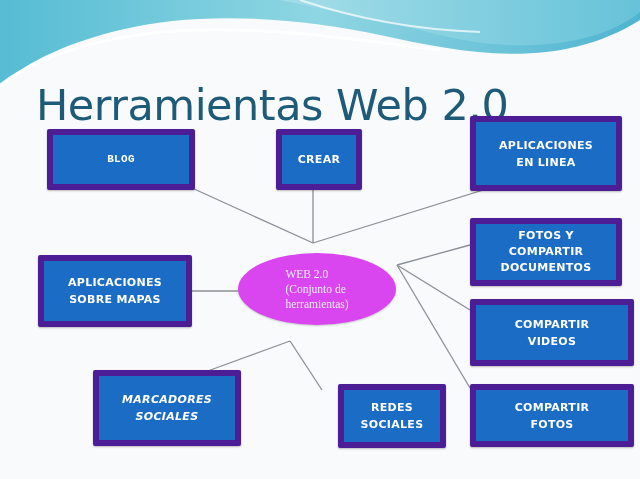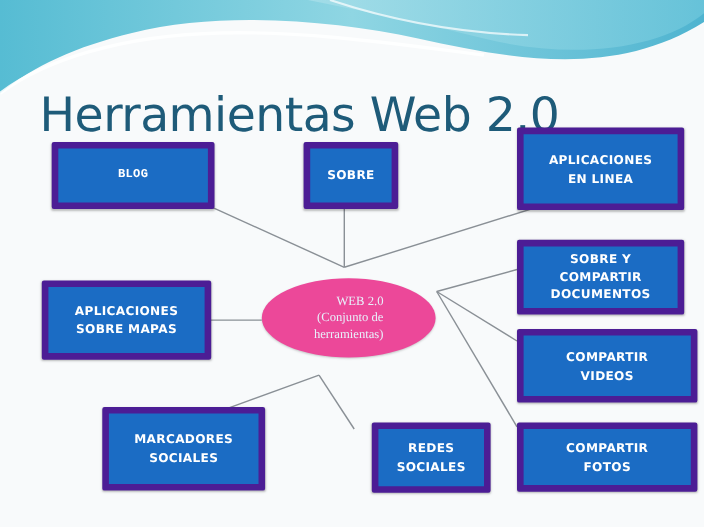--- a/index.html
+++ b/index.html
@@ -20,22 +20,22 @@
       position: absolute; background: #1b6cc4; border: 6px solid #4c1d95;
       border-radius: 2px; color: #ffffff; display: flex; align-items: center;
       justify-content: center; text-align: center;
       font-family: "DejaVu Sans", sans-serif; font-weight: bold;
       font-size: 11px; line-height: 17px; letter-spacing: 0.3px;
       box-shadow: 0 1px 2px rgba(0,0,0,0.25);
     }
     .box span { white-space: pre-line; }
     .ellipse {
       position: absolute; left: 238px; top: 253px; width: 158px; height: 72px;
-      background: #ec4899; border-radius: 50%; color: #e8f0fb;
-      display: flex; align-items: center; justify-content: center; text-align: right;
+      background: #d946ef; border-radius: 50%; color: #e8f0fb;
+      display: flex; align-items: center; justify-content: center; text-align: left;
       font-family: "Liberation Serif", serif; font-size: 11.5px; line-height: 15px;
       box-shadow: 0 1px 2px rgba(0,0,0,0.2);
     }
     .ellipse span { white-space: pre-line; }
   </style>
 </head>
 <body>
 
 <svg class="banner" viewBox="0 0 640 120" preserveAspectRatio="none">
   <defs>
@@ -68,44 +68,44 @@
     <line x1="185" y1="291" x2="238" y2="291"></line>
     <line x1="205" y1="372" x2="290" y2="341"></line>
     <line x1="290" y1="341" x2="322" y2="390"></line>
   </g>
 </svg>
 
 <div class="box" style="left:47px;top:129px;width:136px;height:49px;font-family:Liberation Mono, monospace;">
   <span>BLOG</span>
 </div>
 <div class="box" style="left:276px;top:129px;width:74px;height:49px;">
-  <span>SOBRE</span>
+  <span>CREAR</span>
 </div>
 <div class="box" style="left:470px;top:116px;width:140px;height:63px;">
   <span>APLICACIONES
 EN LINEA</span>
 </div>
 <div class="box" style="left:470px;top:218px;width:140px;height:56px;line-height:16px;">
-  <span>SOBRE Y
+  <span>FOTOS Y
 COMPARTIR
 DOCUMENTOS</span>
 </div>
 <div class="box" style="left:470px;top:299px;width:152px;height:55px;">
   <span>COMPARTIR
 VIDEOS</span>
 </div>
 <div class="box" style="left:470px;top:384px;width:152px;height:51px;">
   <span>COMPARTIR
 FOTOS</span>
 </div>
 <div class="box" style="left:38px;top:255px;width:142px;height:60px;">
   <span>APLICACIONES
 SOBRE MAPAS</span>
 </div>
-<div class="box" style="left:93px;top:370px;width:136px;height:64px;">
+<div class="box" style="left:93px;top:370px;width:136px;height:64px;font-style:italic;">
   <span>MARCADORES
 SOCIALES</span>
 </div>
 <div class="box" style="left:320px;top:384px;width:96px;height:52px;margin-left:18px;">
   <span>REDES
 SOCIALES</span>
 </div>
 
 <div class="ellipse">
   <span>WEB 2.0

